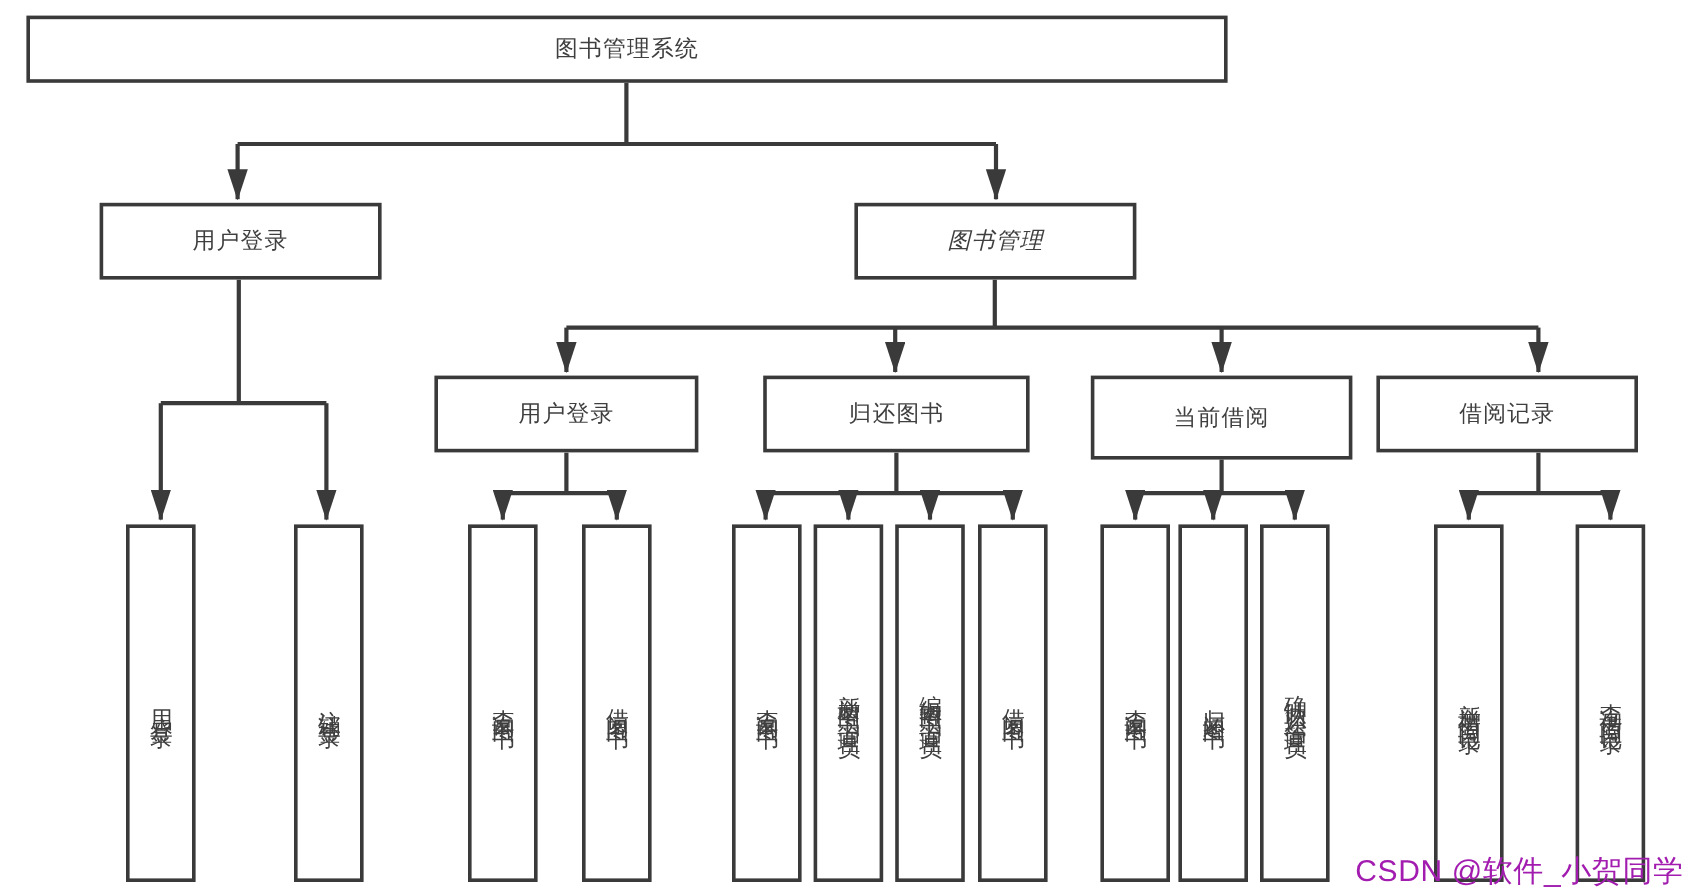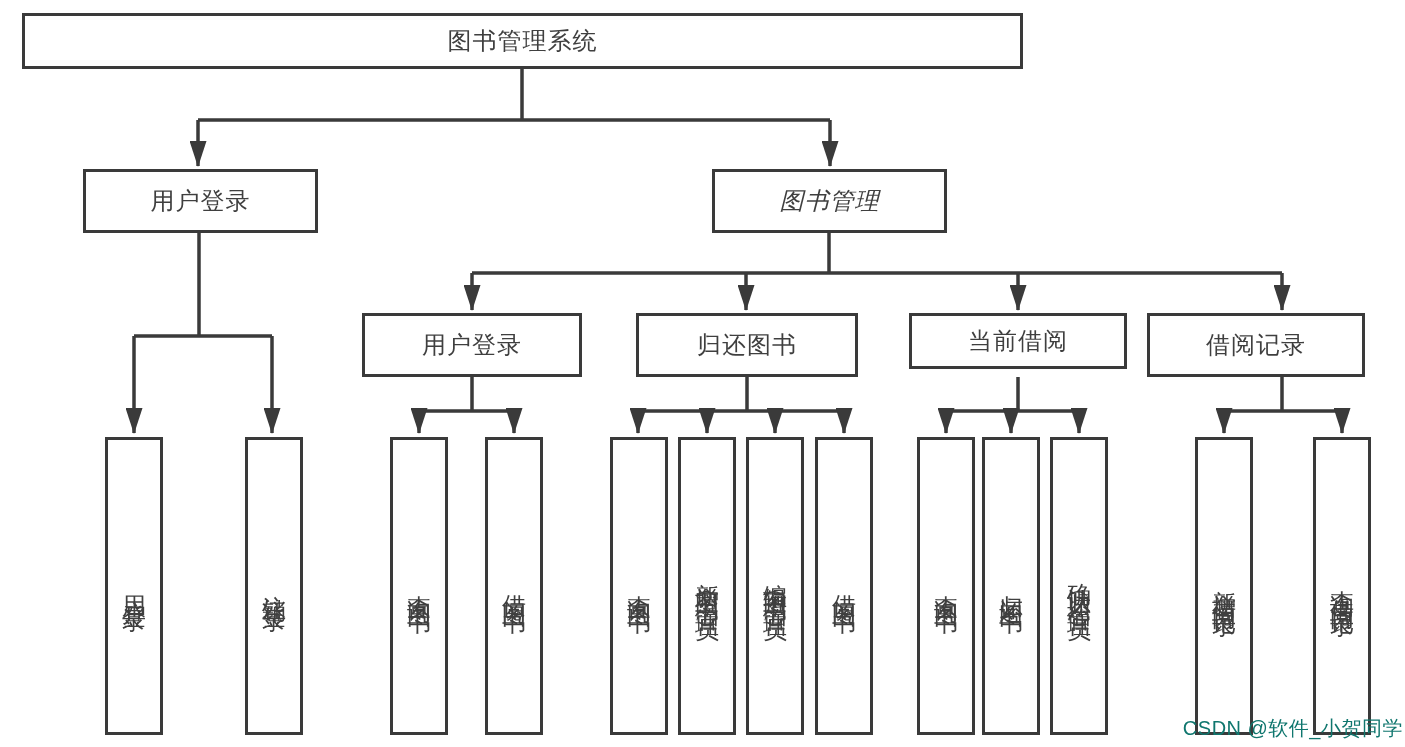--- a/index.html
+++ b/index.html
@@ -19,41 +19,41 @@
   }
   .node {
     position: absolute;
     box-sizing: border-box;
     background: #ffffff;
     border: 3px solid #3a3a3a;
     color: #3f3f3f;
     display: flex;
     align-items: center;
     justify-content: center;
-    font-size: 24px;
+    font-size: 19px;
     letter-spacing: 1px;
     z-index: 2;
     white-space: nowrap;
   }
   .node.vert {
     writing-mode: vertical-rl;
     text-orientation: mixed;
     letter-spacing: 5px;
     white-space: normal;
     line-height: 1;
   }
   
   .n-root  { left: 22px;   top: 13px;  width: 1001px; height: 56px; }
   
   .n-l2a   { left: 83px;   top: 169px; width: 235px;  height: 64px; }
   .n-l2b   { left: 712px;  top: 169px; width: 235px;  height: 64px; font-style: italic; }
   
   .n-l3a   { left: 362px;  top: 313px; width: 220px;  height: 64px; }
   .n-l3b   { left: 636px;  top: 313px; width: 222px;  height: 64px; }
-  .n-l3c   { left: 909px;  top: 313px; width: 218px;  height: 56px; }
+  .n-l3c   { left: 909px;  top: 313px; width: 218px;  height: 70px; }
   .n-l3d   { left: 1147px; top: 313px; width: 218px;  height: 64px; }
   
   .leaf { top: 437px; width: 58px; height: 298px; }
   .n-f01 { left: 105px;  }
   .n-f02 { left: 245px;  }
   .n-f03 { left: 390px;  }
   .n-f04 { left: 485px;  }
   .n-f05 { left: 610px;  }
   .n-f06 { left: 678px;  }
   .n-f07 { left: 746px;  }
@@ -61,22 +61,22 @@
   .n-f09 { left: 917px;  }
   .n-f10 { left: 982px;  }
   .n-f11 { left: 1050px; }
   .n-f12 { left: 1195px; }
   .n-f13 { left: 1313px; }
   #watermark {
     position: absolute;
     right: 2px;
     bottom: 5px;
     z-index: 5;
-    color: #0f766e;
-    font-size: 20px;
+    color: #a21caf;
+    font-size: 25px;
     letter-spacing: 0.5px;
     white-space: nowrap;
     text-align: center;
   }
   .bone { stroke: #3a3a3a; stroke-width: 3.5; fill: none; }
 </style>
 </head>
 <body>
 
 <div id="stage">

